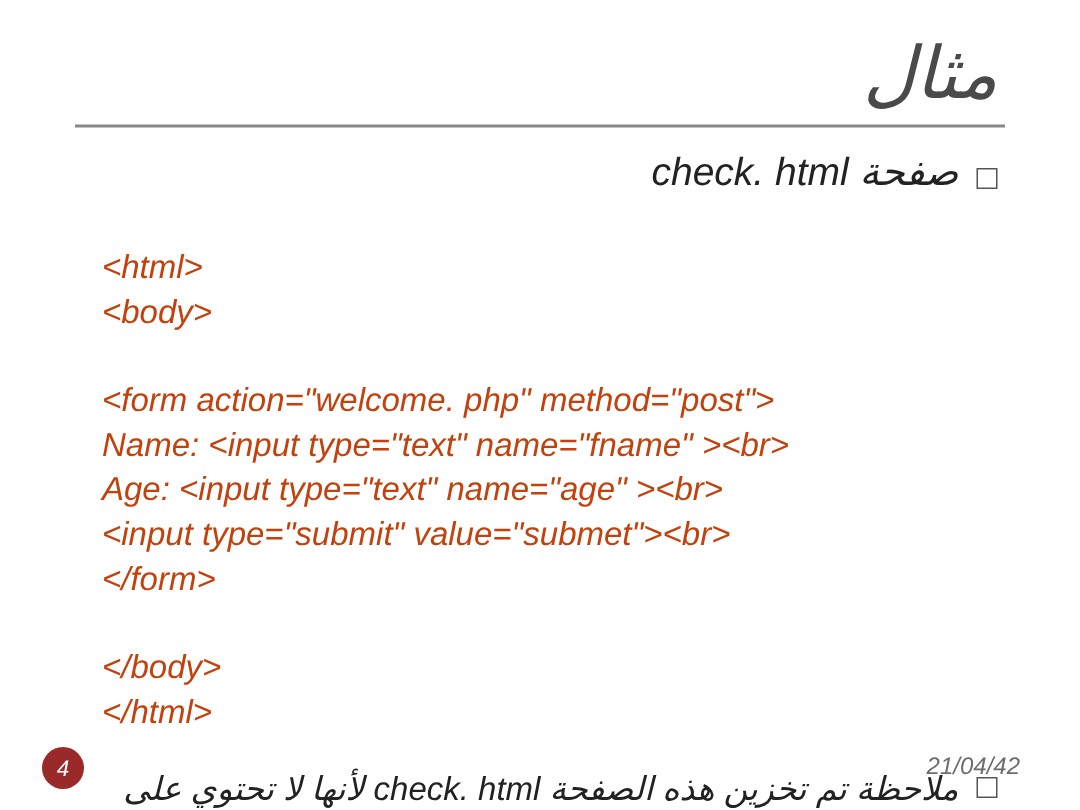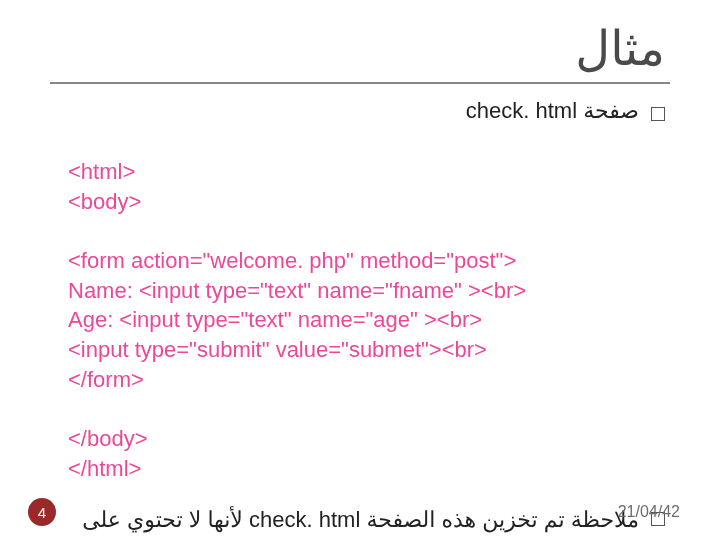--- a/index.html
+++ b/index.html
@@ -1,15 +1,15 @@
 <!DOCTYPE html>
 <html><head>
 <meta charset="utf-8">
 <style>
-  * { margin: 0; padding: 0; box-sizing: border-box; }
+  * { margin: 0; padding: 0; box-sizing: border-box; font-style: italic; }
   body {
     width: 720px;
     height: 540px;
     background: #fff;
     font-family: Arial, "Segoe UI", sans-serif;
     overflow: hidden;
     position: relative;
   }
   .slide {
     width: 720px;
@@ -27,42 +27,42 @@
   }
   .divider {
     border: none;
     border-top: 2px solid #888;
     margin: 0 10px 14px 10px;
   }
   .bullet-line {
     display: flex;
     flex-direction: row-reverse;
     align-items: baseline;
-    font-size: 22px;
+    font-size: 26px;
     color: #222;
     margin-bottom: 8px;
     padding-right: 15px;
   }
   .bullet-box {
     width: 14px;
     height: 14px;
     border: 1.5px solid #555;
     display: inline-block;
     margin-left: 12px;
     flex-shrink: 0;
     position: relative;
     top: 3px;
   }
   .bullet-text {
     direction: rtl;
     unicode-bidi: plaintext;
   }
   .code-block {
     font-size: 22px;
-    color: #ec4899;
+    color: #c2410c;
     line-height: 1.35;
     padding-left: 28px;
     margin-bottom: 20px;
     white-space: pre-line;
     font-family: Arial, sans-serif;
     margin-top: 33px;
   }
   .note-line {
     display: flex;
     flex-direction: row-reverse;

